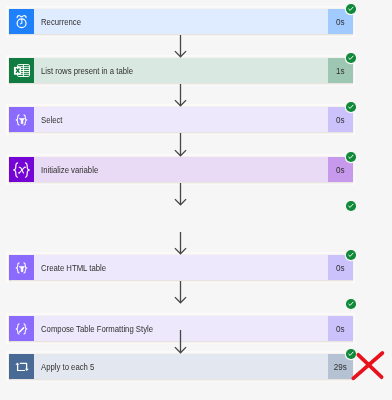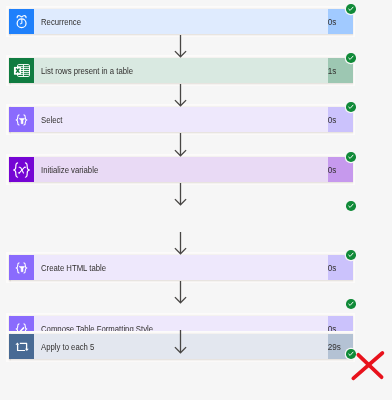--- a/index.html
+++ b/index.html
@@ -16,21 +16,21 @@
          background:#fcfbfa;}
   .bar{position:absolute;left:0;top:0;height:25px;width:344px;
        box-shadow:0 0.5px 1.6px 0.35px rgba(116,96,78,.45);}
   .seg{position:absolute;top:0;height:25px;right:0;width:25px;}
   .icon{position:absolute;left:0;top:0;width:25px;height:25px;}
   .icon svg{display:block;width:25px;height:25px;}
   .label{position:absolute;left:32.4px;top:0;height:25px;line-height:27.2px;
          font-size:8.15px;color:#32302f;white-space:nowrap;
          transform:scaleX(.952);transform-origin:0 50%;}
   .dur{position:absolute;top:0;height:25px;line-height:27.2px;right:0;width:25px;
-       font-size:8.15px;color:#32302f;}
+       text-align:center;font-size:8.15px;color:#32302f;}
   .badge{position:absolute;width:9.7px;height:9.7px;border-radius:50%;
          background:#108a38;box-shadow:0 0 0 1.2px #f6f6f6;}
   .badge svg{display:block;width:9.7px;height:9.7px;}
 
   .arrow{position:absolute;}
   .arrow svg{display:block;overflow:visible;}
 
   #xmark{position:absolute;}
   #xmark svg{display:block;overflow:visible;}
 </style>
@@ -158,21 +158,21 @@
       </svg>
       </div>
     <div class="label">Compose Table Formatting Style</div>
     <div class="dur">0s</div>
   </div>
     <div class="badge" style="left:346.3px;top:299.1px">
       <svg viewBox="0 0 20 20">
         <path d="M5.7 10.6 L8.5 13.2 L14.5 6.5" fill="none" stroke="#fff" stroke-width="2.0" stroke-linecap="round" stroke-linejoin="round"></path>
       </svg>
     </div>
-    <div class="row" style="top:334px">
+    <div class="row" style="top:354px">
     <div class="plate"></div>
     <div class="bar" style="background:#e3e7ef"></div>
     <div class="seg" style="background:#b4c2d4"></div>
     <div class="icon" style="background:#486a94">
       <svg viewBox="0 0 50 50" fill="#fff" stroke="none" shape-rendering="geometricPrecision">
         <path d="M15.9 21.0 H18.5 V31.8 H32.1 V34.2 H17.2 A1.3 1.3 0 0 1 15.9 32.9 Z"></path>
         <path d="M12.9 21.5 L16.7 16.8 L20.5 21.5 Z"></path>
         <path d="M36.5 29.9 H33.9 V20.2 H21.6 V17.6 H35.2 A1.3 1.3 0 0 1 36.5 18.9 Z"></path>
         <path d="M31.9 29.5 L39.4 29.5 L35.65 34.2 Z"></path>
       </svg>

